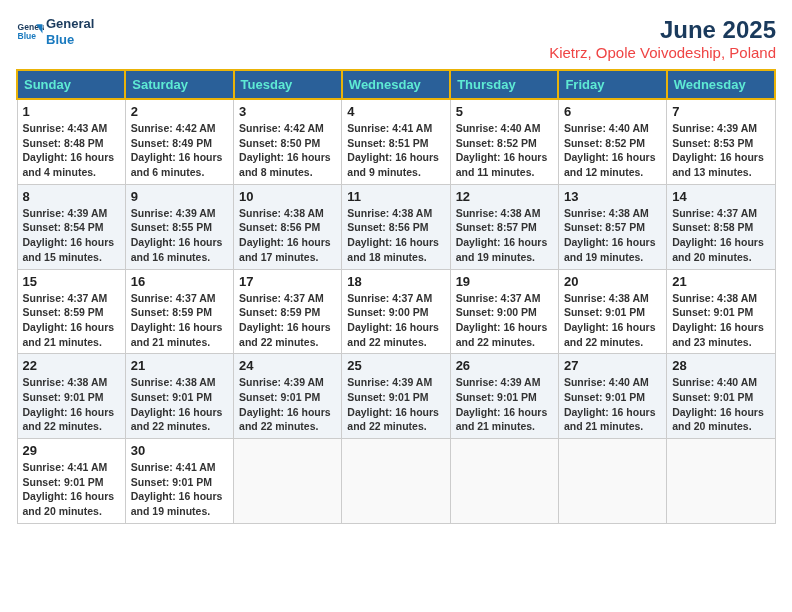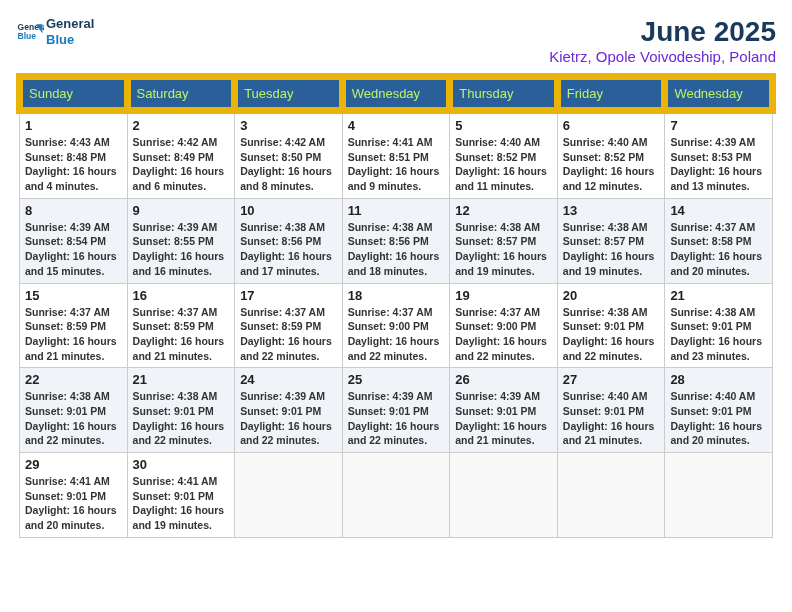--- a/index.html
+++ b/index.html
@@ -22,42 +22,42 @@
     }
     .logo-icon {
       width: 28px;
       height: 28px;
       margin-right: 2px;
     }
     .title-area {
       text-align: right;
     }
     .main-title {
-      font-size: 28px;
+      font-size: 24px;
       font-weight: bold;
       color: #1a3a5c;
     }
     .subtitle {
       font-size: 15px;
-      color: #6d28d9;
+      color: #ef4444;
       text-align: right;
     }
     .calendar-table {
       width: 100%;
       border-collapse: collapse;
       font-size: 11px;
     }
     .calendar-table th {
       background-color: #2a6099;
-      color: #bef264;
+      color: #5eead4;
       text-align: left;
       padding: 6px 6px;
       font-size: 13px;
-      font-weight: normal;
-      border: 7px solid #eab308;
+      font-weight: bold;
+      border: 2px solid #eab308;
     }
     .calendar-table td {
       vertical-align: top;
       padding: 4px 5px;
       border: 1px solid #ccc;
       width: calc(100% / 7);
       min-height: 80px;
       background: #fff;
     }
     .calendar-table tr:nth-child(even) td {

